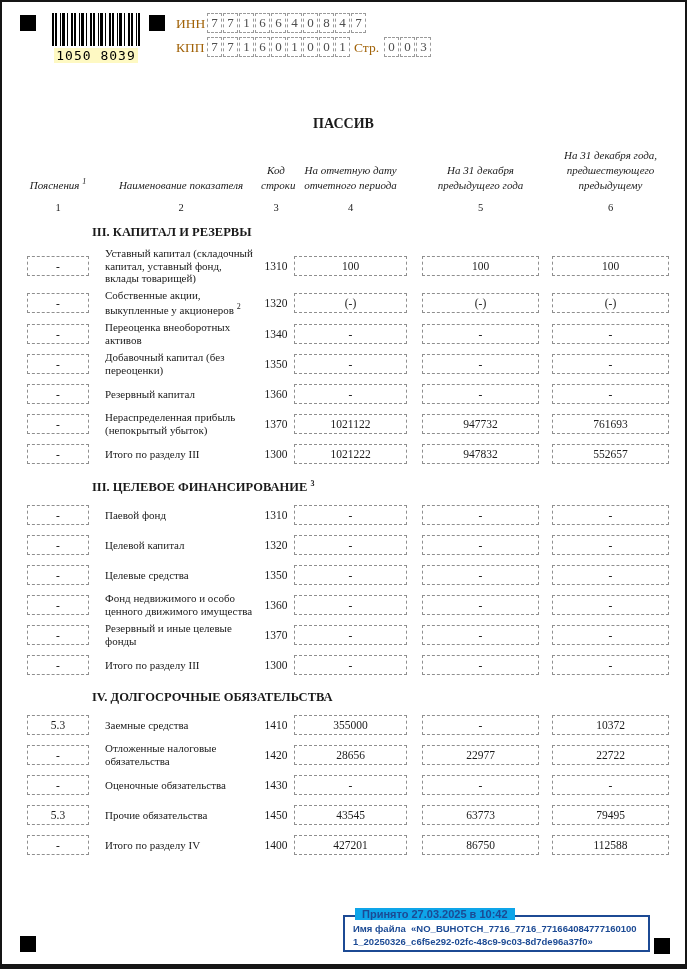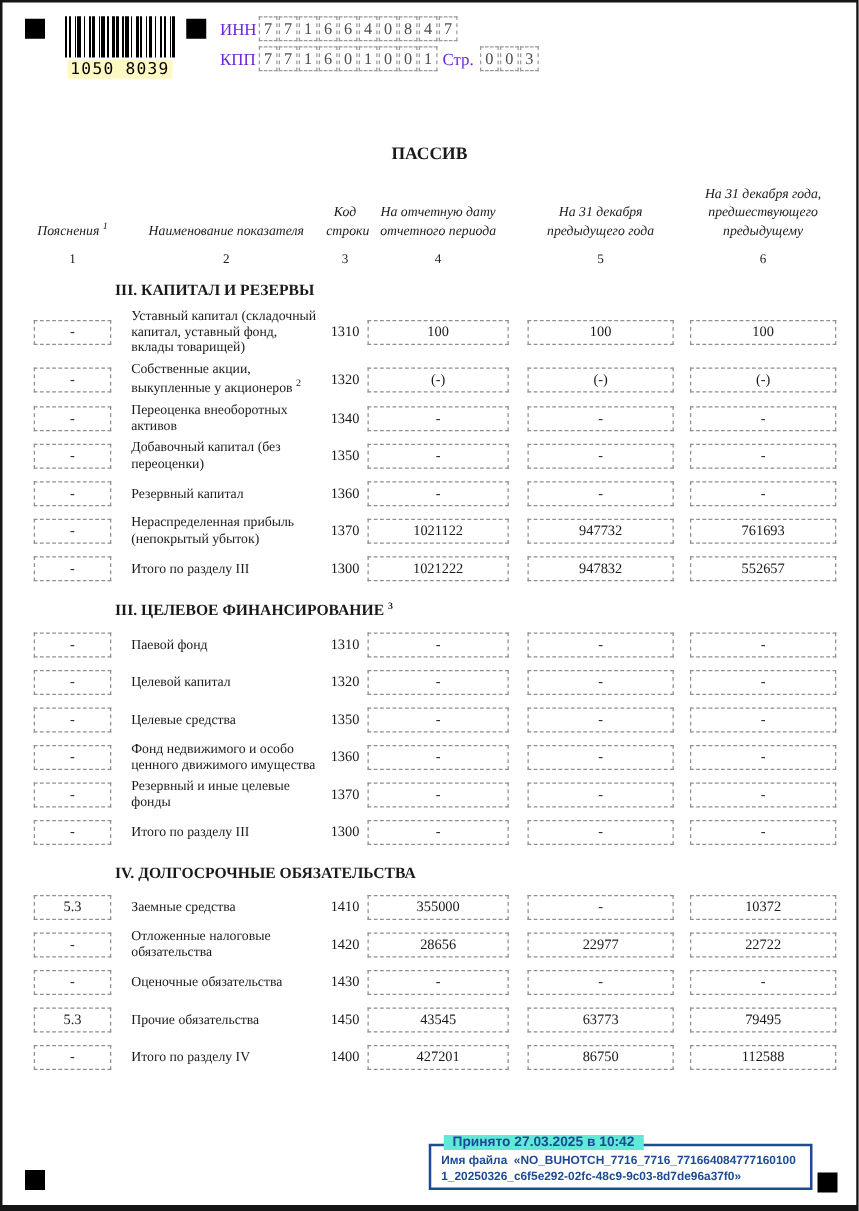--- a/index.html
+++ b/index.html
@@ -16,21 +16,21 @@
   .sq-bl{left:18px; top:934px;}
   .sq-br{left:652px; top:936px;}
   .barcode-wrap{position:absolute; left:50px; top:11px; width:88px; text-align:center;}
   .bars{height:33px;
     background:repeating-linear-gradient(90deg,
       #000 0 2px,#fff 2px 3px,#000 3px 5px,#fff 5px 8px,#000 8px 9px,
       #fff 9px 10px,#000 10px 13px,#fff 13px 15px,#000 15px 16px,#fff 16px 19px);
   }
   .bc-num{display:inline-block; margin-top:-8px; padding:0 2px; background:#fef9c3;
     font-family:"DejaVu Sans Mono",monospace; font-size:13px; letter-spacing:1px; color:#000;}
-  .flabel{position:absolute; font-size:13.5px; color:#6d28d9;}
+  .flabel{position:absolute; font-size:13.5px; color:#a16207;}
   .cells{position:absolute; display:flex; gap:1px;}
   .dcell{width:15px; height:20px; box-sizing:border-box; border:1px dashed #9a9a9a;
     text-align:center; line-height:18px; font-size:13px; color:#4d4d4d;}
   
   .content{padding-top:106px;}
   .title{text-align:center; font-weight:bold; font-size:14px; margin:8px 0 0;}
   .c1{width:62px; margin-left:25px;}
   .c2{width:152px; margin-left:16px;}
   .c3{width:30px; margin-left:4px;}
   .c4{width:113px; margin-left:3px;}
@@ -44,21 +44,21 @@
   .t-row{display:flex; align-items:center; min-height:26px; margin-bottom:4px;}
   .dbox{border:1px dashed #8f8f8f; height:20px; line-height:19px; text-align:center;
     font-size:11.5px; box-sizing:border-box; flex-shrink:0;}
   .name{font-size:11px; line-height:1.18;}
   .code{text-align:center; font-size:11.5px;}
   sup{font-size:8px;}
   
   .stamp{position:absolute; left:341px; top:913px; width:307px; height:37px;
     border:2px solid #1c4a94; box-sizing:border-box;
     font-family:"Liberation Sans","DejaVu Sans",sans-serif; color:#1c4a94;}
-  .stamp-legend{position:absolute; top:-9px; left:10px; background:#5eead4; padding:0 7px;
+  .stamp-legend{position:absolute; top:-9px; left:10px; background:#0ea5e9; padding:0 7px;
     font-size:11px; font-weight:bold; white-space:nowrap;text-align:center;}
   .stamp-body{padding:5px 8px 0; font-size:9.5px; font-weight:bold; line-height:1.42;
     word-break:break-all;}
 </style>
 </head>
 <body>
 
 <div class="page">
 
   <div class="sq sq-tl"></div>

